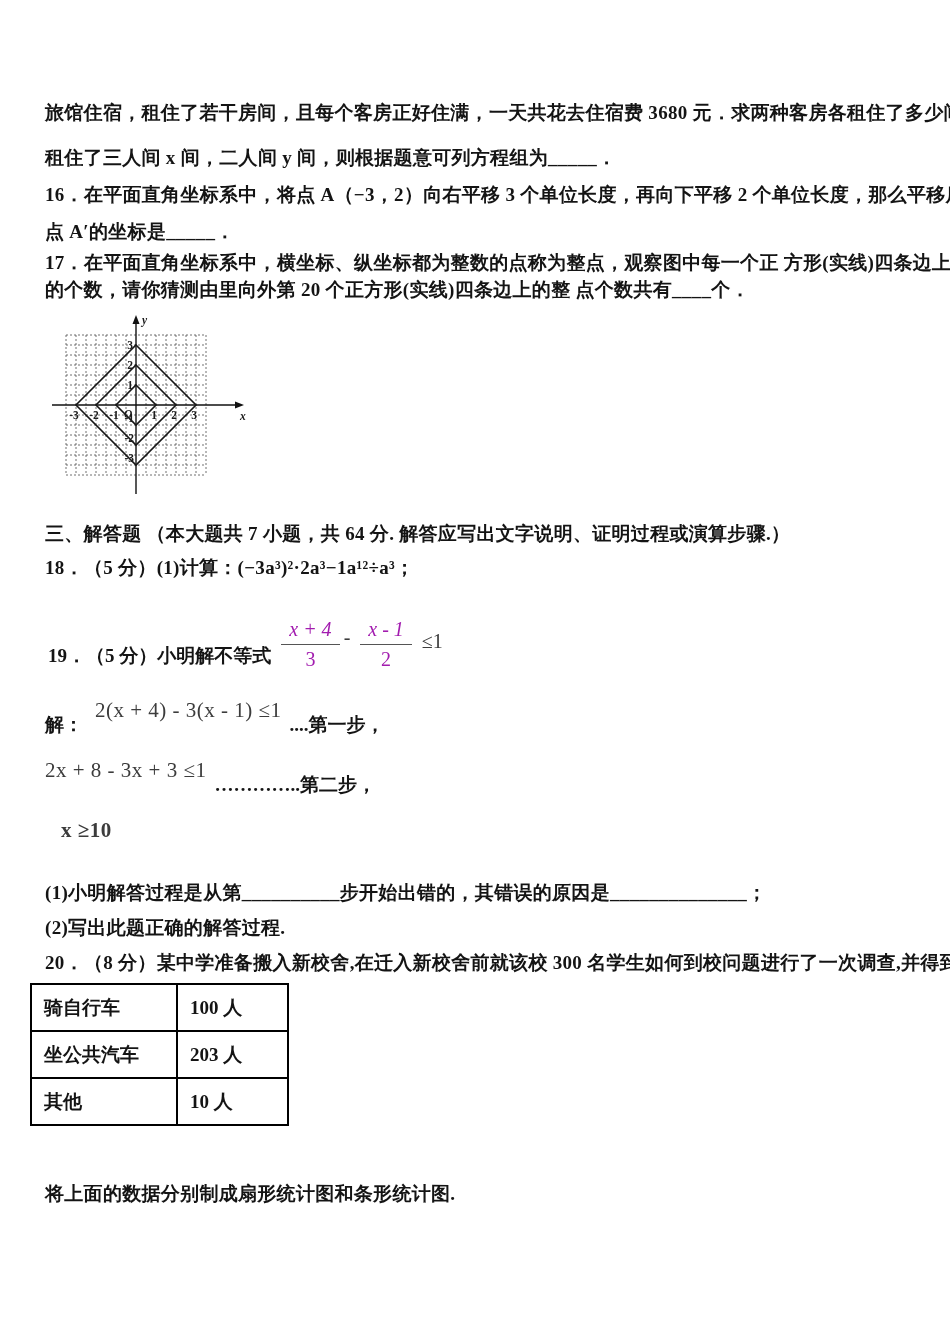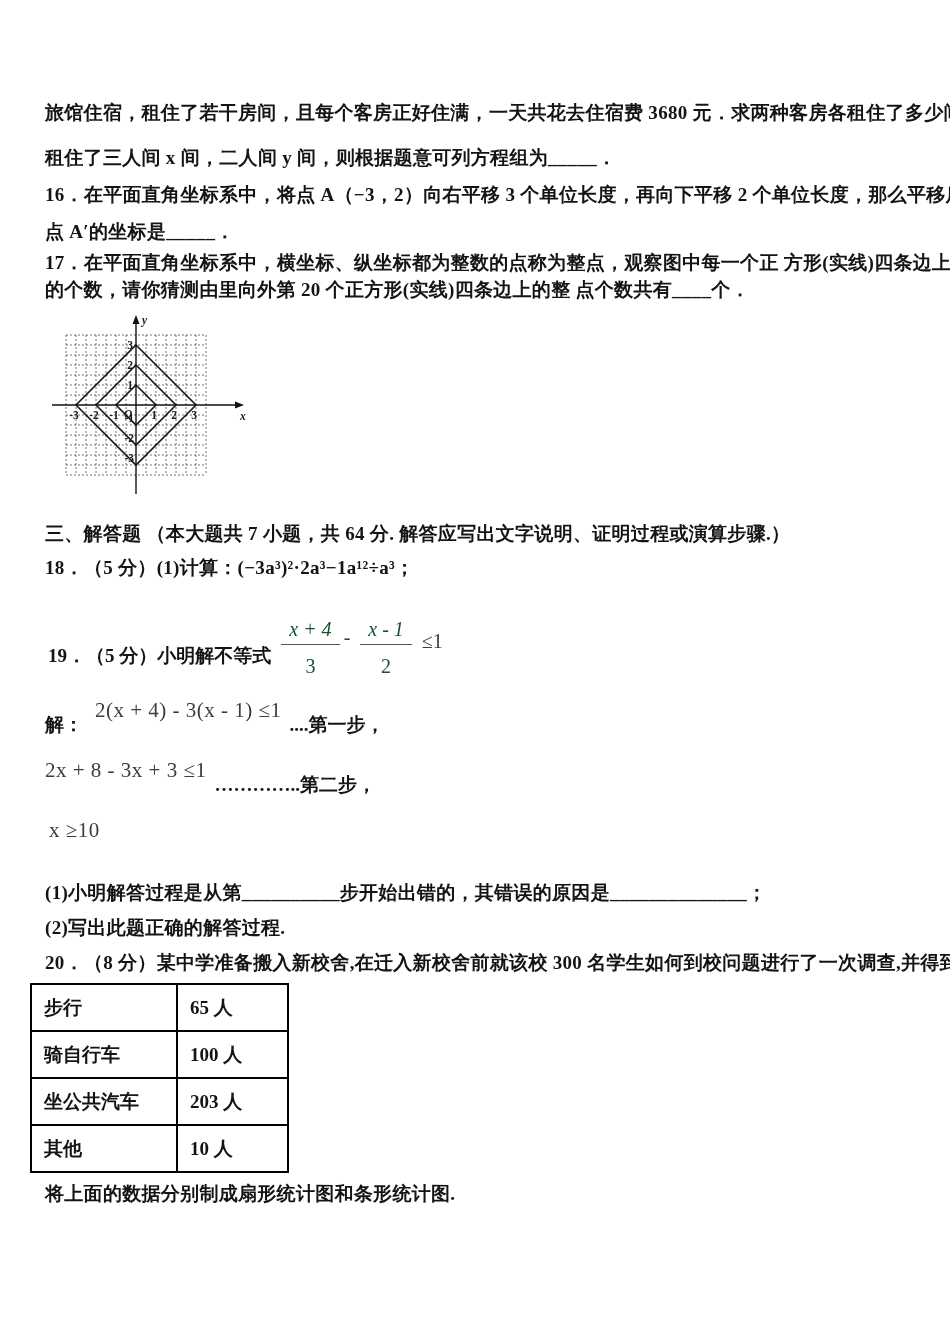--- a/index.html
+++ b/index.html
@@ -26,23 +26,22 @@
   
   .q19row {
     position:absolute; left:48px; top:616px;
     display:flex; align-items:flex-start;
   }
   .q19row .cnpart {
     font-size:19px; font-weight:700; margin-top:27px; white-space:nowrap;
   }
   .frac {
     display:inline-flex; flex-direction:column; align-items:center;
-    font-size:20px; color:#14532d; margin:2px 4px 0 10px;
+    font-size:20px; color:#a21caf; margin:2px 4px 0 10px;
     font-family:"Liberation Serif", serif;
-    gap:7px;
   }
   .frac .num { padding:0 8px 3px; border-bottom:1.6px solid #555; font-style:italic; }
   .frac .den { padding-top:3px; }
   .op   { font-size:20px; color:#3c3c3c; margin-top:10px; }
   .leq  { font-size:20px; color:#3c3c3c; margin:14px 14px 0 6px; }
 
   
   .steprow {
     position:absolute; left:45px;
     display:flex; align-items:flex-end; height:44px;
@@ -180,34 +179,30 @@
   <div class="steprow" style="top:694px;">
     <span class="jie">解：</span>
     <span class="math">2(x + 4) - 3(x - 1) ≤1</span>
     <span class="dots">....第一步，</span>
   </div>
   <div class="steprow" style="top:754px;">
     <span class="math" style="margin-left:0;">2x + 8 - 3x + 3 ≤1</span>
     <span class="dots">…………..第二步，</span>
   </div>
   <div class="steprow" style="top:814px;">
-    <span class="math" style="margin-left:4px;">x ≥10</span>
+    <span class="math" style="margin-left:16px;font-weight:bold;">x ≥10</span>
   </div>
 
   <div class="line" style="top:880px;">(1)小明解答过程是从第__________步开始出错的，其错误的原因是______________；</div>
   <div class="line" style="top:915px;">(2)写出此题正确的解答过程.</div>
 
   <div class="line" style="top:950px;">20．（8 分）某中学准备搬入新校舍,在迁入新校舍前就该校 300 名学生如何到校问题进行了一次调查,并得到如下数据：</div>
 
   <table class="survey">
     <tbody>
-      <tr>
-        <td class="c1">步行</td>
-        <td class="c2">65 人</td>
-      </tr>
       <tr>
         <td class="c1">骑自行车</td>
         <td class="c2">100 人</td>
       </tr>
       <tr>
         <td class="c1">坐公共汽车</td>
         <td class="c2">203 人</td>
       </tr>
       <tr>
         <td class="c1">其他</td>

